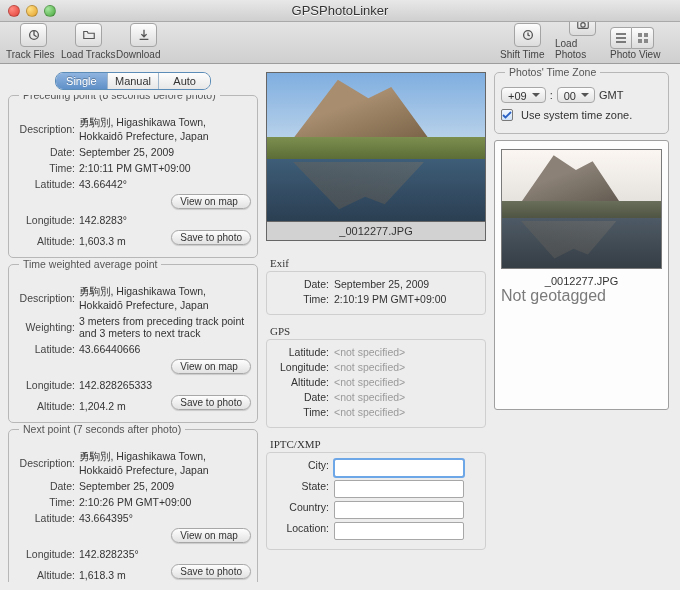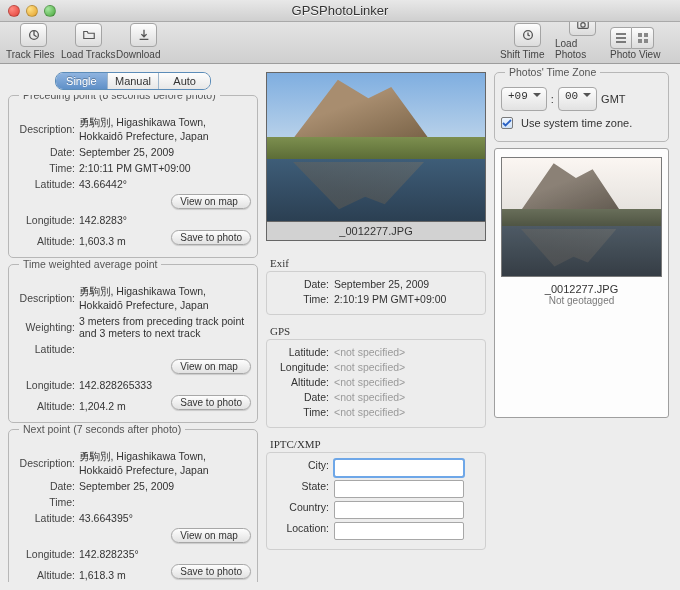--- a/index.html
+++ b/index.html
@@ -55,30 +55,30 @@
 .sectlabel { font-size:11px; margin:4px 0 2px 4px;font-family:Liberation Serif, serif; }
 .midrows { border:1px solid #cfcfcf; border-radius:4px; padding:6px 4px; margin-bottom:6px; }
 .notspec { color:#9a9a9a; }
 .midrow { display:flex; margin-bottom:3px; }
 .midl { width:58px; text-align:right; margin-right:5px; font-size:10.5px; }
 .midv { flex:1; font-size:10.5px; }
 .iptcinput { width:130px; height:18px; border:1px solid #a7a7a7; background:#fff; border-radius:2px; font-size:11px; padding:0 3px; }
 .iptcinput.focus { outline: 2px solid #6ea7e8; outline-offset:-1px; }
 
 .tzrow { display:flex; align-items:center; gap:4px; margin-bottom:6px; }
-.sel { height:24px; padding: 2px 18px 2px 6px; border:1px solid #a7a7a7; border-radius: 4px; background: linear-gradient(#fdfdfd,#e2e2e2); font-size:11px; position:relative;font-family:Liberation Mono, monospace; }
+.sel { height:16px; padding: 2px 18px 2px 6px; border:1px solid #a7a7a7; border-radius: 4px; background: linear-gradient(#fdfdfd,#e2e2e2); font-size:11px; position:relative; }
 .sel::after { content:""; position:absolute; right:5px; top:5px; border:4px solid transparent; border-top-color:#555; }
 .chk { width:12px; height:12px; border:1px solid #7a7a7a; border-radius:2px; background: linear-gradient(#f0f7ff,#cfe2f8); display:inline-flex; align-items:center; justify-content:center; margin-right:4px; }
 .chk svg { width:10px; height:10px; }
 
 .thumbbox { border:1px solid #9f9f9f; border-radius:3px; padding:8px 6px; background:#fdfdfd; height:270px; }
 .thumb { width:100%; height:120px; border:1px solid #7a7a7a; background:#c7baa6; position:relative; overflow:hidden; }
 .thumbsky { position:absolute; inset:0 0 55% 0; background: linear-gradient(#fbf6f2,#e5e2de); }
 .tmlabel { text-align:center; font-size:11px; margin-top:6px; }
-.tmsub { text-align:center; font-size:10px; color:#7a7a7a; }
+.tmsub { font-size:16px; color:#7a7a7a; }
 
 .leftscroll { flex:1; overflow:hidden; }
 </style>
 </head>
 <body>
 
 <div class="titlebar">
   <div class="trafficlights">
     <div class="tl red"></div>
     <div class="tl yellow"></div>
@@ -200,20 +200,21 @@
     <div class="frow">
             <div class="flabel">Description:</div>
             <div class="fval">勇駒別, Higashikawa Town, Hokkaidō Prefecture, Japan</div>
           </div>
     <div class="frow">
             <div class="flabel">Weighting:</div>
             <div class="fval">3 meters from preceding track point and 3 meters to next track</div>
           </div>
     <div class="frow">
             <div class="flabel">Latitude:</div>
+            <div class="fval">43.66440666</div>
           </div>
     <div class="frow">
       <div class="flabel">Longitude:</div>
             <div class="fval">142.828265333</div>
       <div class="fbtns">
         <div class="fbtn">View on map</div>
         <div class="fbtn">Save to photo</div>
       </div>
     </div>
     <div class="frow" style="margin-top:-14px">
@@ -227,20 +228,21 @@
     <div class="frow">
             <div class="flabel">Description:</div>
             <div class="fval">勇駒別, Higashikawa Town, Hokkaidō Prefecture, Japan</div>
           </div>
     <div class="frow">
             <div class="flabel">Date:</div>
             <div class="fval">September 25, 2009</div>
           </div>
     <div class="frow">
             <div class="flabel">Time:</div>
+            <div class="fval">2:10:26 PM GMT+09:00</div>
           </div>
     <div class="frow">
             <div class="flabel">Latitude:</div>
             <div class="fval">43.664395°</div>
           </div>
     <div class="frow">
       <div class="flabel">Longitude:</div>
             <div class="fval">142.828235°</div>
       <div class="fbtns">
         <div class="fbtn">View on map</div>

